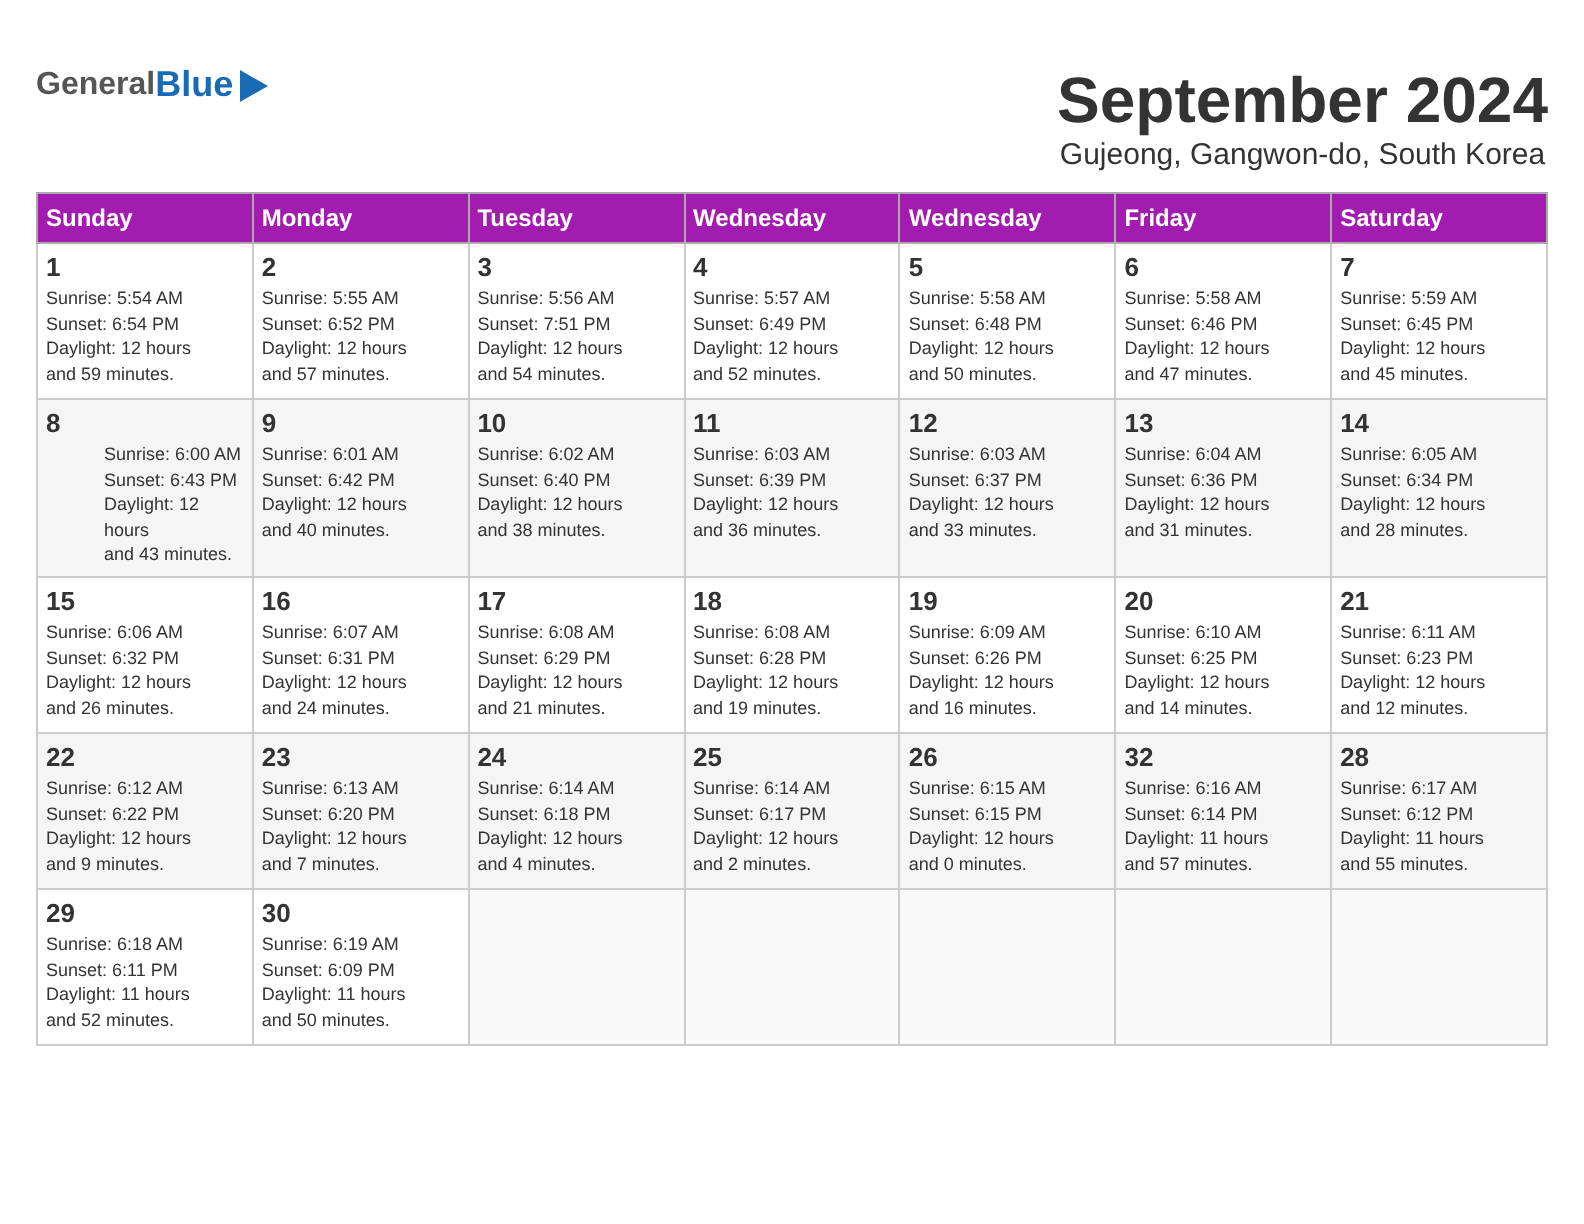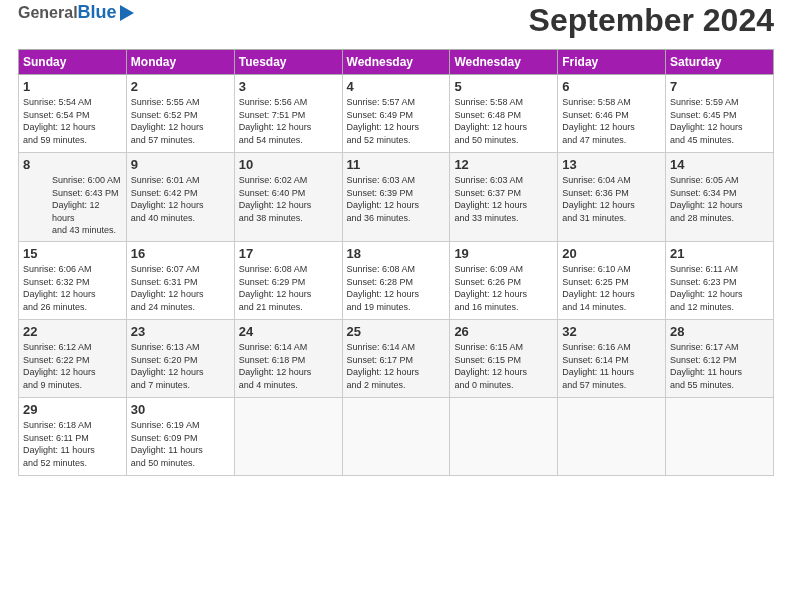--- a/index.html
+++ b/index.html
@@ -5,21 +5,21 @@
     * { margin: 0; padding: 0; box-sizing: border-box; }
     body {
       font-family: Arial, sans-serif;
       background: #fff;
       width: 792px;
       height: 612px;
       overflow: hidden;
     }
     .container {
       width: 792px;
-      padding: 2px 18px 10px 18px;
+      padding: 32px 18px 10px 18px;
     }
     .header-area {
       display: flex;
       justify-content: space-between;
       align-items: flex-start;
       margin-bottom: 10px;
     }
     .title-area {
       text-align: center;
     }
@@ -101,20 +101,21 @@
   <div class="header-area">
     <div class="logo-wrapper">
       <div class="logo-line">
         <span class="logo-general">General</span>
         <span class="logo-blue">Blue</span>
         <span class="arrow-icon"></span>
       </div>
     </div>
     <div class="title-area">
       <div class="main-title">September 2024</div>
+      <div class="subtitle">Gujeong, Gangwon-do, South Korea</div>
     </div>
   </div>
 
   <table class="calendar">
     <thead>
       <tr>
         <th>Sunday</th>
         <th>Monday</th>
         <th>Tuesday</th>
         <th>Wednesday</th>

